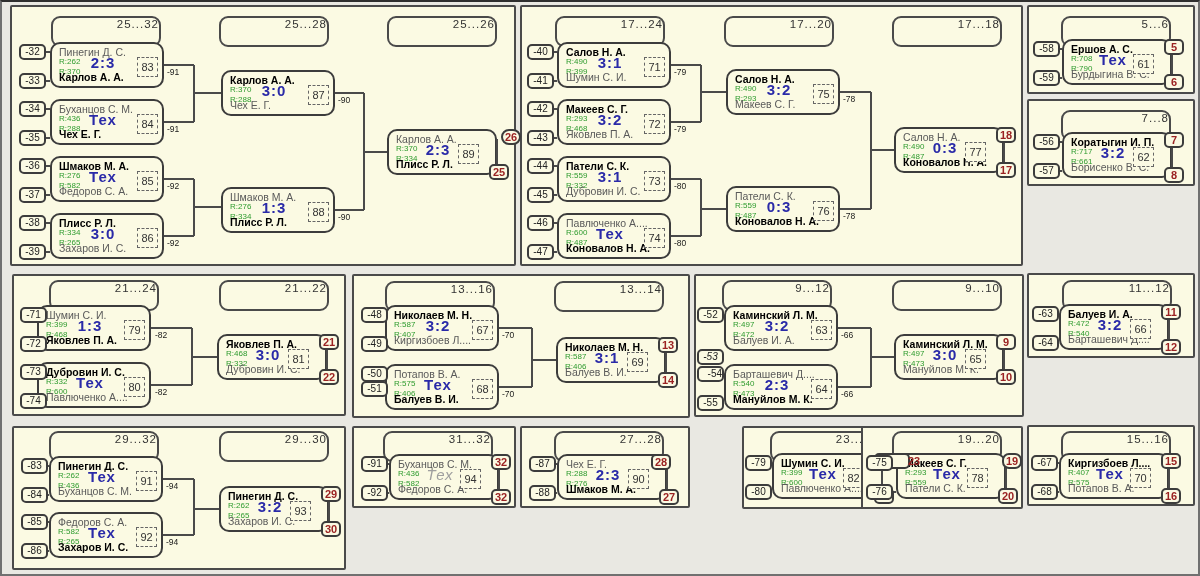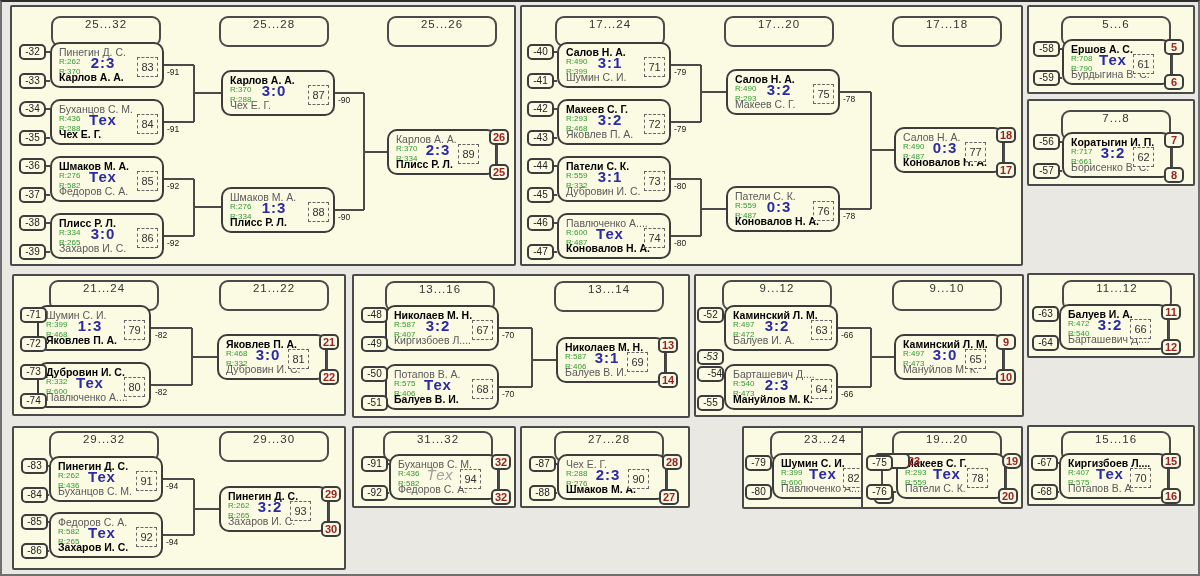--- a/index.html
+++ b/index.html
@@ -9,21 +9,21 @@
     border:2px solid #707070; border-top:2px solid #2e2e2e;
     font-family:"Liberation Sans", sans-serif;
   }
   .panel {
     position:absolute; background:#fbfae3;
     border:2px solid #4a4a4a; border-radius:2px; box-sizing:border-box;
   }
   .pill {
     position:absolute; width:110px; height:31px; box-sizing:border-box;
     border:2px solid #4a4a4a; border-radius:9px; background:#fbfae3;
-    font-size:11.5px; color:#333; text-align:center; line-height:13px; letter-spacing:1px;
+    font-size:11.5px; color:#333; text-align:right; line-height:13px; letter-spacing:1px;
   }
   .node {
     position:absolute; height:46px; box-sizing:border-box;
     border:2px solid #3c3c3c; border-radius:10px; background:#fbfae3;
   }
   .pname { position:absolute; left:7px; right:3px; height:13px; font-size:10.5px; white-space:nowrap; overflow:hidden; }
   .p1 { top:2px; } .p2 { bottom:2px; }
   .win { font-weight:bold; color:#000; }
   .lose { color:#5a5a5a; }
   .rating { position:absolute; left:7px; font-size:8px; color:#2e9b2e; letter-spacing:0; }
@@ -96,21 +96,21 @@
       <div class="tag" style="left: 7px; top: 66px;">-33</div>
       <div class="node" style="left: 38px; top: 92px; width: 114px;">
         <div class="pname p1 lose">Буханцов С. М.</div>
         <div class="rating r1">R:436</div>
         <div class="rating r2">R:288</div>
         <div class="pname p2 win">Чех Е. Г.</div>
         <div class="score">Тех</div>
         <div class="mbox">84</div>
       </div>
       <div class="hline" style="left: 34px; top: 101px; width: 4px;"></div>
-      <div class="tag" style="left: 7px; top: 94px; border-radius: 7px;">-34</div>
+      <div class="tag" style="left: 7px; top: 94px;">-34</div>
       <div class="hline" style="left: 34px; top: 130px; width: 4px;"></div>
       <div class="tag" style="left: 7px; top: 123px;">-35</div>
       <div class="node" style="left: 38px; top: 149px; width: 114px;">
         <div class="pname p1 win">Шмаков М. А.</div>
         <div class="rating r1">R:276</div>
         <div class="rating r2">R:582</div>
         <div class="pname p2 lose">Федоров С. А.</div>
         <div class="score">Тех</div>
         <div class="mbox">85</div>
       </div>
@@ -147,21 +147,21 @@
         <div class="mbox">88</div>
       </div>
       <div class="node final" style="left: 375px; top: 122px; width: 110px;">
         <div class="pname p1 lose">Карлов А. А.</div>
         <div class="rating r1">R:370</div>
         <div class="rating r2">R:334</div>
         <div class="pname p2 win">Плисс Р. Л.</div>
         <div class="score">2:3</div>
         <div class="mbox">89</div>
         <div class="vline" style="left: 107px; top: 8px; height: 30px;"></div>
-        <div class="place" style="left: 100px; top: -2px;">26</div>
+        <div class="place" style="left: 112px; top: -2px; border-radius: 8px;">26</div>
         <div class="place" style="left: 100px; top: 33px;">25</div>
       </div>
     </div>
     <div class="panel" style="left: 518px; top: 3px; width: 503px; height: 261px;">
       <svg class="lines" width="503" height="261">
         <line x1="149" y1="58" x2="179" y2="58" stroke="#4a4a4a" stroke-width="2" shape-rendering="crispEdges"></line>
         <line x1="149" y1="115" x2="179" y2="115" stroke="#4a4a4a" stroke-width="2" shape-rendering="crispEdges"></line>
         <line x1="179" y1="58" x2="179" y2="115" stroke="#4a4a4a" stroke-width="2" shape-rendering="crispEdges"></line>
         <line x1="179" y1="85" x2="204" y2="85" stroke="#4a4a4a" stroke-width="2" shape-rendering="crispEdges"></line>
         <line x1="149" y1="172" x2="179" y2="172" stroke="#4a4a4a" stroke-width="2" shape-rendering="crispEdges"></line>
@@ -362,21 +362,21 @@
       <div class="tag" style="left: 7px; top: 60px;">-49</div>
       <div class="node" style="left: 31px; top: 88px; width: 114px;">
         <div class="pname p1 lose">Потапов В. А.</div>
         <div class="rating r1">R:575</div>
         <div class="rating r2">R:406</div>
         <div class="pname p2 win">Балуев В. И.</div>
         <div class="score">Тех</div>
         <div class="mbox">68</div>
       </div>
       <div class="tag" style="left: 7px; top: 90px;">-50</div>
-      <div class="tag" style="left: 7px; top: 119px;">-51</div>
+      <div class="tag" style="left: 7px; top: 105px;">-51</div>
       <div class="node final" style="left: 202px; top: 61px; width: 110px;">
         <div class="pname p1 win">Николаев М. Н.</div>
         <div class="rating r1">R:587</div>
         <div class="rating r2">R:406</div>
         <div class="pname p2 lose">Балуев В. И.</div>
         <div class="score">3:1</div>
         <div class="mbox">69</div>
         <div class="vline" style="left: 107px; top: 8px; height: 30px;"></div>
         <div class="place" style="left: 100px; top: -2px;">13</div>
         <div class="place" style="left: 100px; top: 33px;">14</div>
@@ -512,21 +512,21 @@
       <svg class="lines" width="170" height="82"></svg>
       <div class="pill" style="left: 32px; top: 3px;">27...28</div>
       <div class="node final" style="left: 35px; top: 26px; width: 110px;">
         <div class="pname p1 lose">Чех Е. Г.</div>
         <div class="rating r1">R:288</div>
         <div class="rating r2">R:276</div>
         <div class="pname p2 win">Шмаков М. А.</div>
         <div class="score">2:3</div>
         <div class="mbox">90</div>
         <div class="vline" style="left: 107px; top: 8px; height: 30px;"></div>
-        <div class="place" style="left: 103px; top: -2px;">28</div>
+        <div class="place" style="left: 92px; top: -2px;">28</div>
         <div class="place" style="left: 100px; top: 33px;">27</div>
       </div>
       <div class="hline" style="left: 34px; top: 35px; width: 1px;"></div>
       <div class="tag" style="left: 7px; top: 28px;">-87</div>
       <div class="hline" style="left: 34px; top: 64px; width: 1px;"></div>
       <div class="tag" style="left: 7px; top: 57px;">-88</div>
     </div>
     <div class="panel" style="left: 692px; top: 424px; width: 163px; height: 83px; margin-left: 48px;">
       <svg class="lines" width="163" height="83"></svg>
       <div class="pill" style="left: 26px; top: 3px;">23...24</div>

